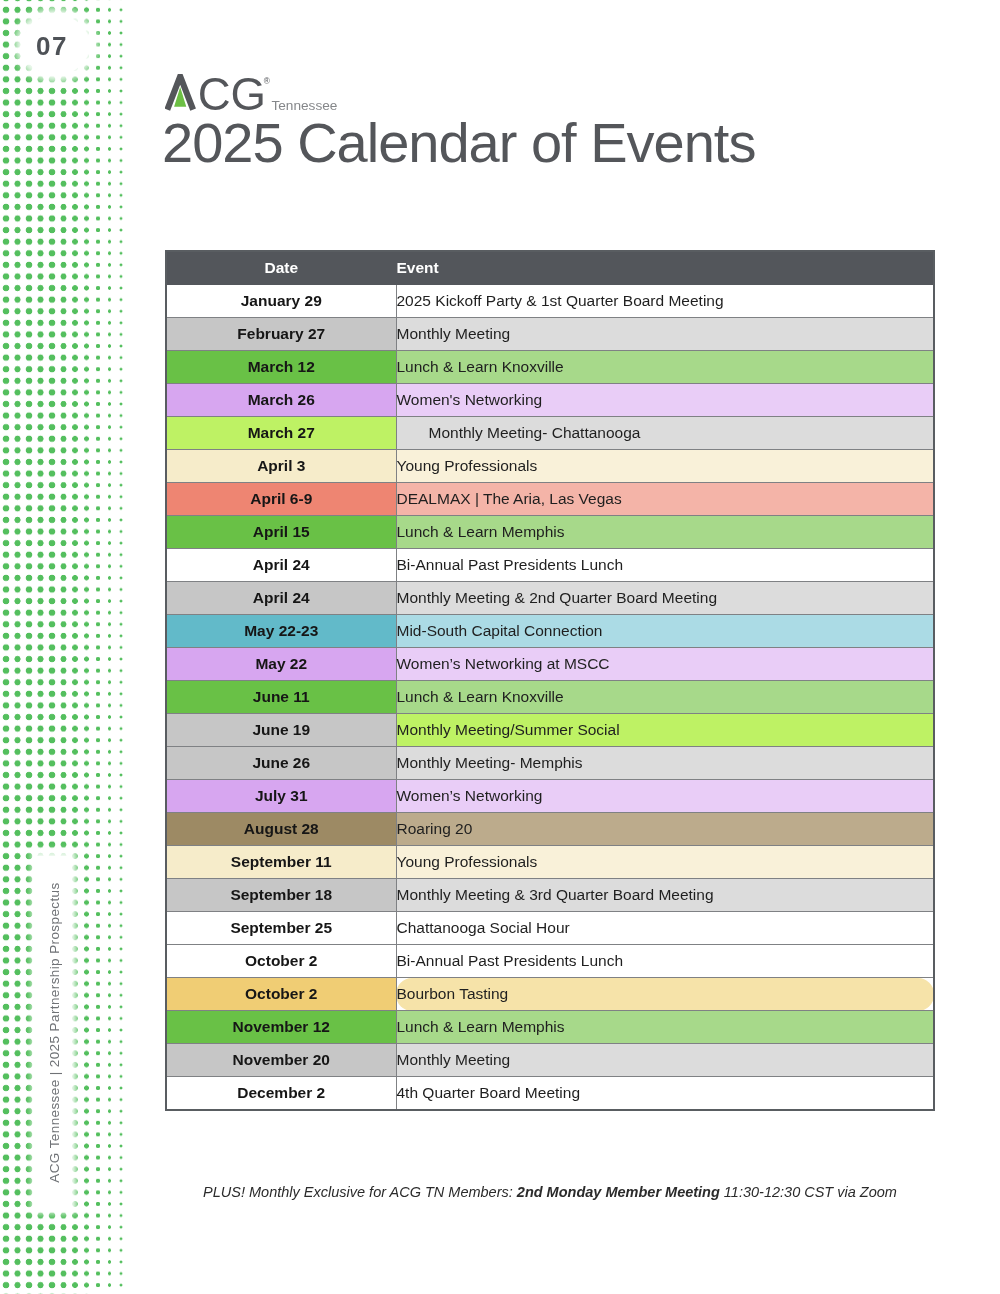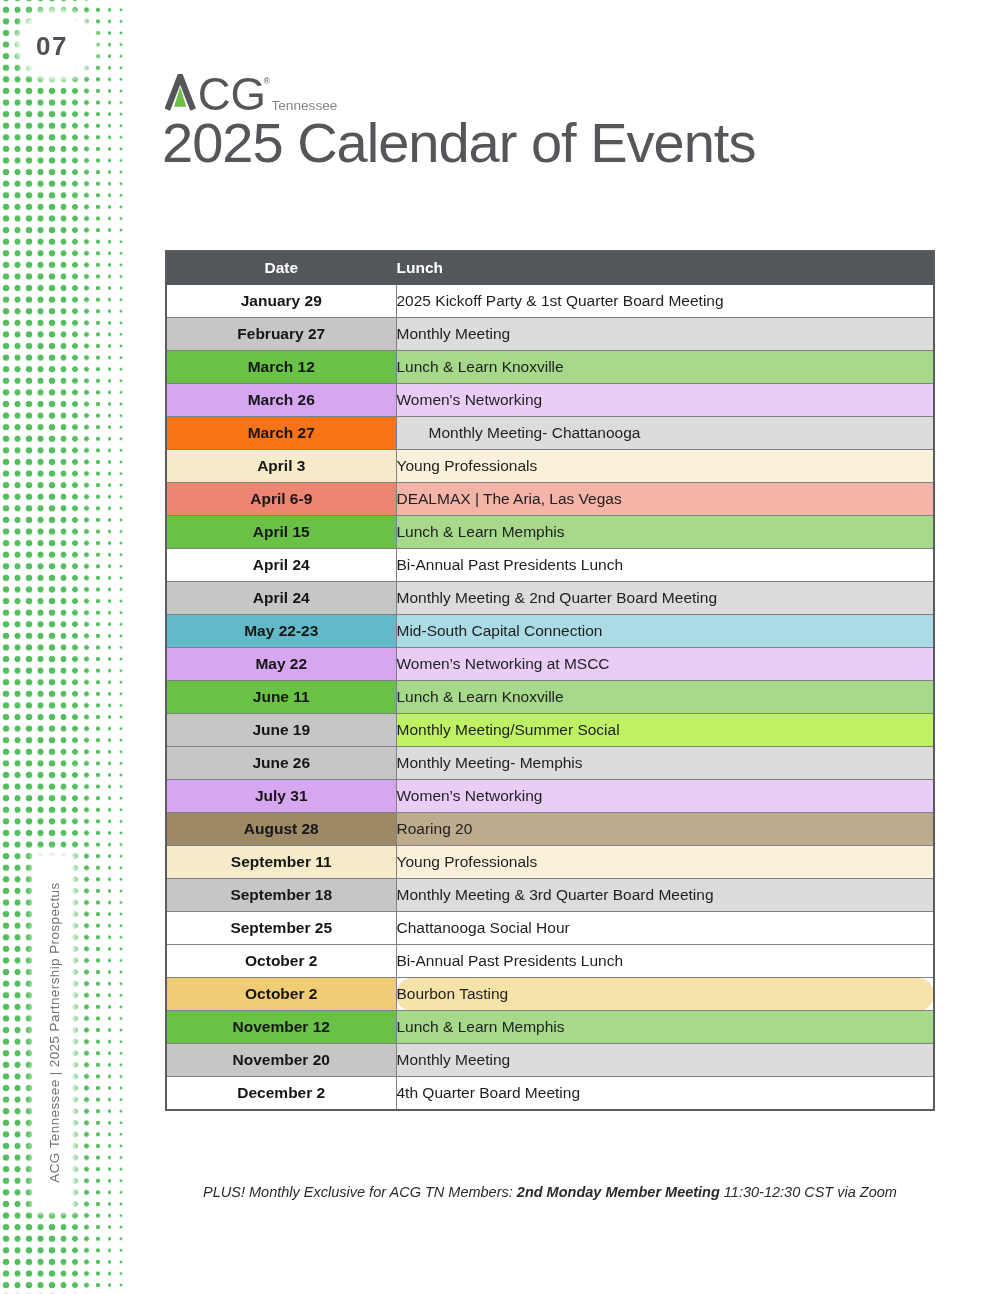--- a/index.html
+++ b/index.html
@@ -106,21 +106,21 @@
 
 <div class="table-wrap">
   <table class="cal">
     <colgroup>
         <col class="col-date">
         <col>
       </colgroup>
     <thead>
       <tr>
         <th class="h-date">Date</th>
-        <th class="h-event">Lunch</th>
+        <th class="h-event">Event</th>
       </tr>
     </thead>
     <tbody>
 
         <tr>
           <td class="c-date" style="background: rgb(255, 255, 255);">January 29</td>
           <td class="c-event" style="background: rgb(255, 255, 255);">2025 Kickoff Party &amp; 1st Quarter Board Meeting</td>
         </tr>
 
         <tr>
@@ -132,21 +132,21 @@
           <td class="c-date" style="background: rgb(105, 193, 70);">March 12</td>
           <td class="c-event" style="background: rgb(167, 217, 138);">Lunch &amp; Learn Knoxville</td>
         </tr>
 
         <tr>
           <td class="c-date" style="background: rgb(215, 166, 240);">March 26</td>
           <td class="c-event" style="background: rgb(233, 205, 247);">Women's Networking</td>
         </tr>
 
         <tr>
-          <td class="c-date" style="background: #f97316;">March 27</td>
+          <td class="c-date" style="background: #bef264;">March 27</td>
           <td class="c-event" style="background: rgb(220, 220, 220); padding-left: 32px;">Monthly Meeting- Chattanooga</td>
         </tr>
 
         <tr>
           <td class="c-date" style="background: rgb(246, 236, 202);">April 3</td>
           <td class="c-event" style="background: rgb(249, 241, 217);">Young Professionals</td>
         </tr>
 
         <tr>
           <td class="c-date" style="background: rgb(238, 133, 114);">April 6-9</td>

